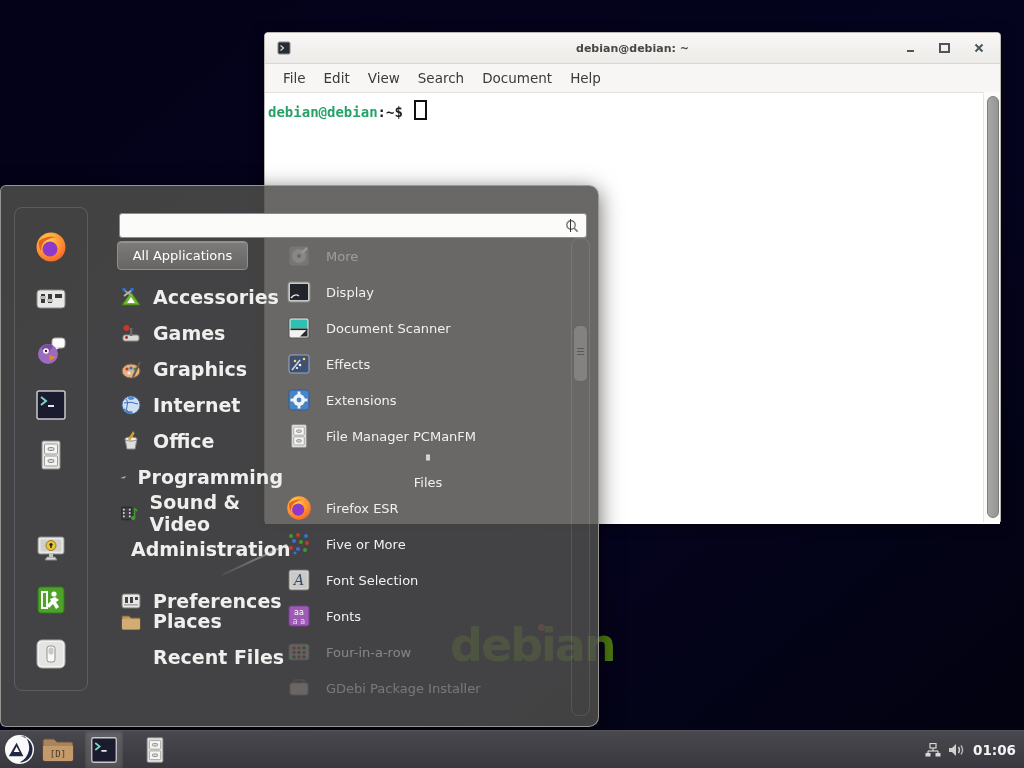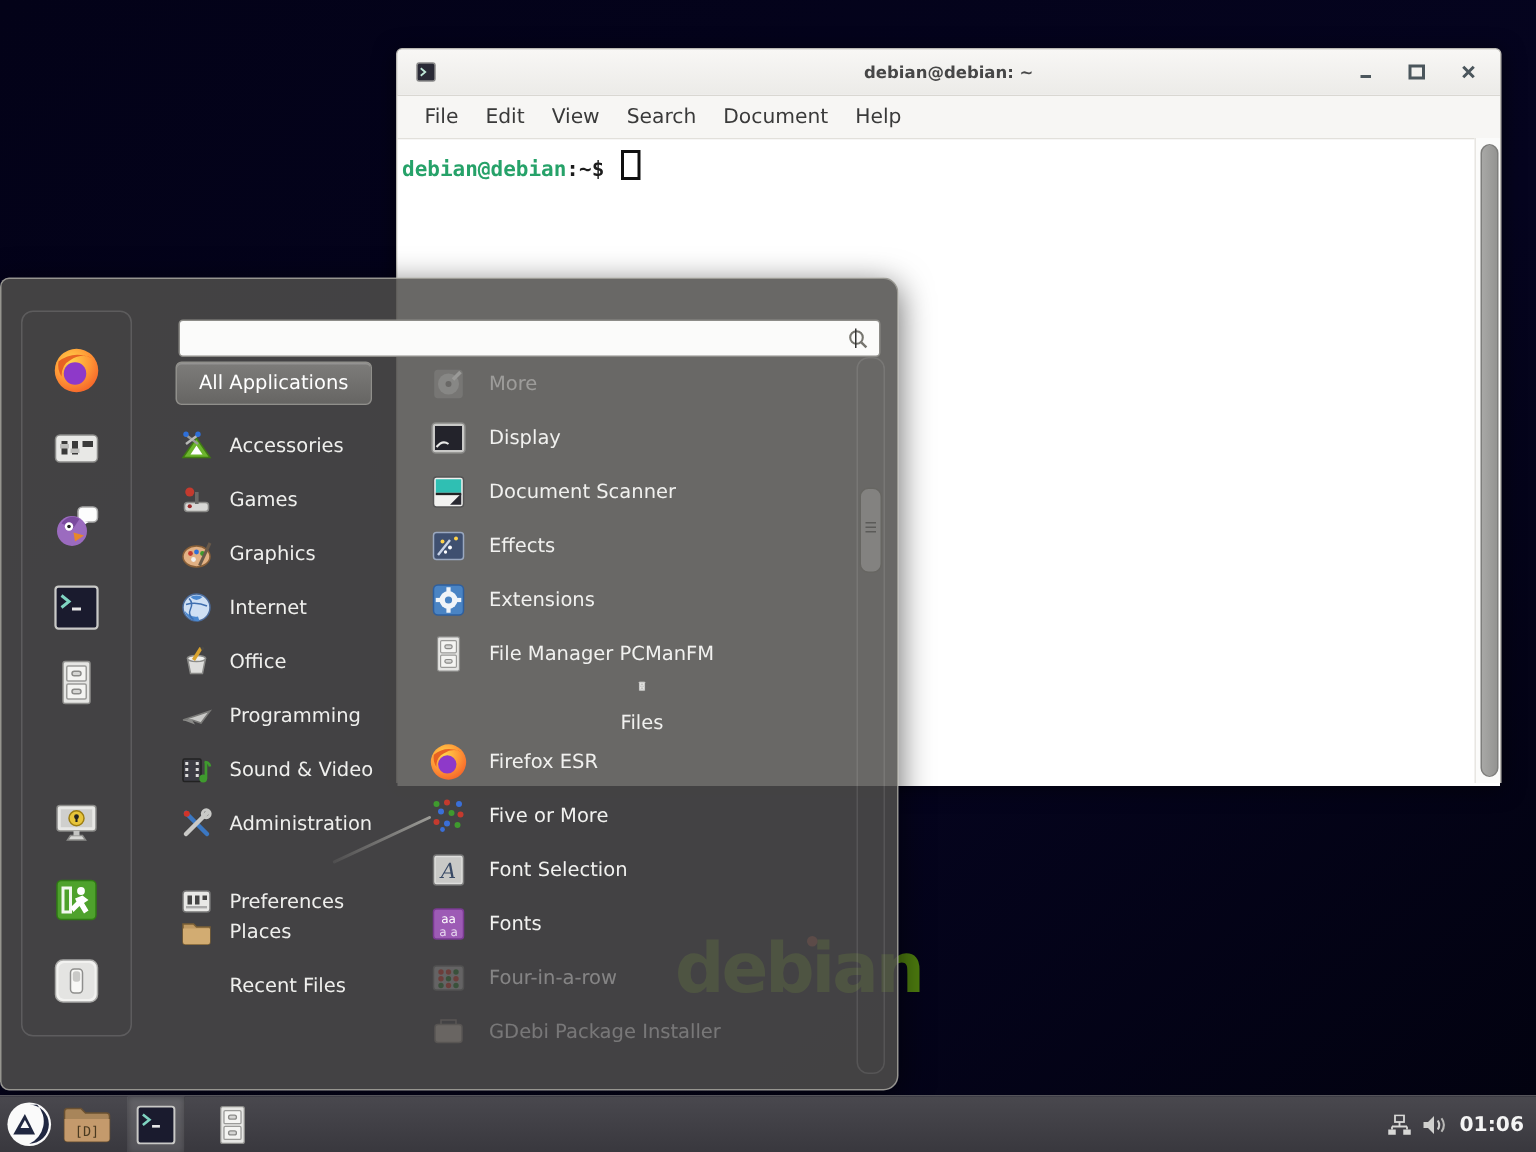--- a/index.html
+++ b/index.html
@@ -97,21 +97,21 @@
     background:linear-gradient(#7d7c7a,#666563);
     border:1px solid #908f8b;border-radius:4px;
     display:flex;align-items:center;justify-content:center;
     font-size:13px;color:#ffffff;cursor:pointer;box-sizing:border-box;
     box-shadow:inset 0 1px 0 rgba(255,255,255,0.18);
   }
   .cat-row{
     position:absolute;left:119px;width:163px;height:34px;
     display:flex;align-items:center;gap:11px;cursor:pointer;
   }
-  .cat-row .lbl{font-size:13px;color:#efefed;}
+  .cat-row .lbl{font-size:19px;color:#efefed;font-weight:bold;}
   .cat-noicon{padding-left:33px;}
   .app-row{
     position:absolute;left:285px;width:284px;height:36px;
     display:flex;align-items:center;gap:14px;cursor:pointer;
   }
   .app-row .lbl{font-size:13px;color:#f1f1ef;}
   .faded{opacity:0.38;}
   .menu-scroll{
     position:absolute;left:570px;top:52px;width:17px;height:476px;
     border:1px solid rgba(255,255,255,0.10);border-radius:8px;

